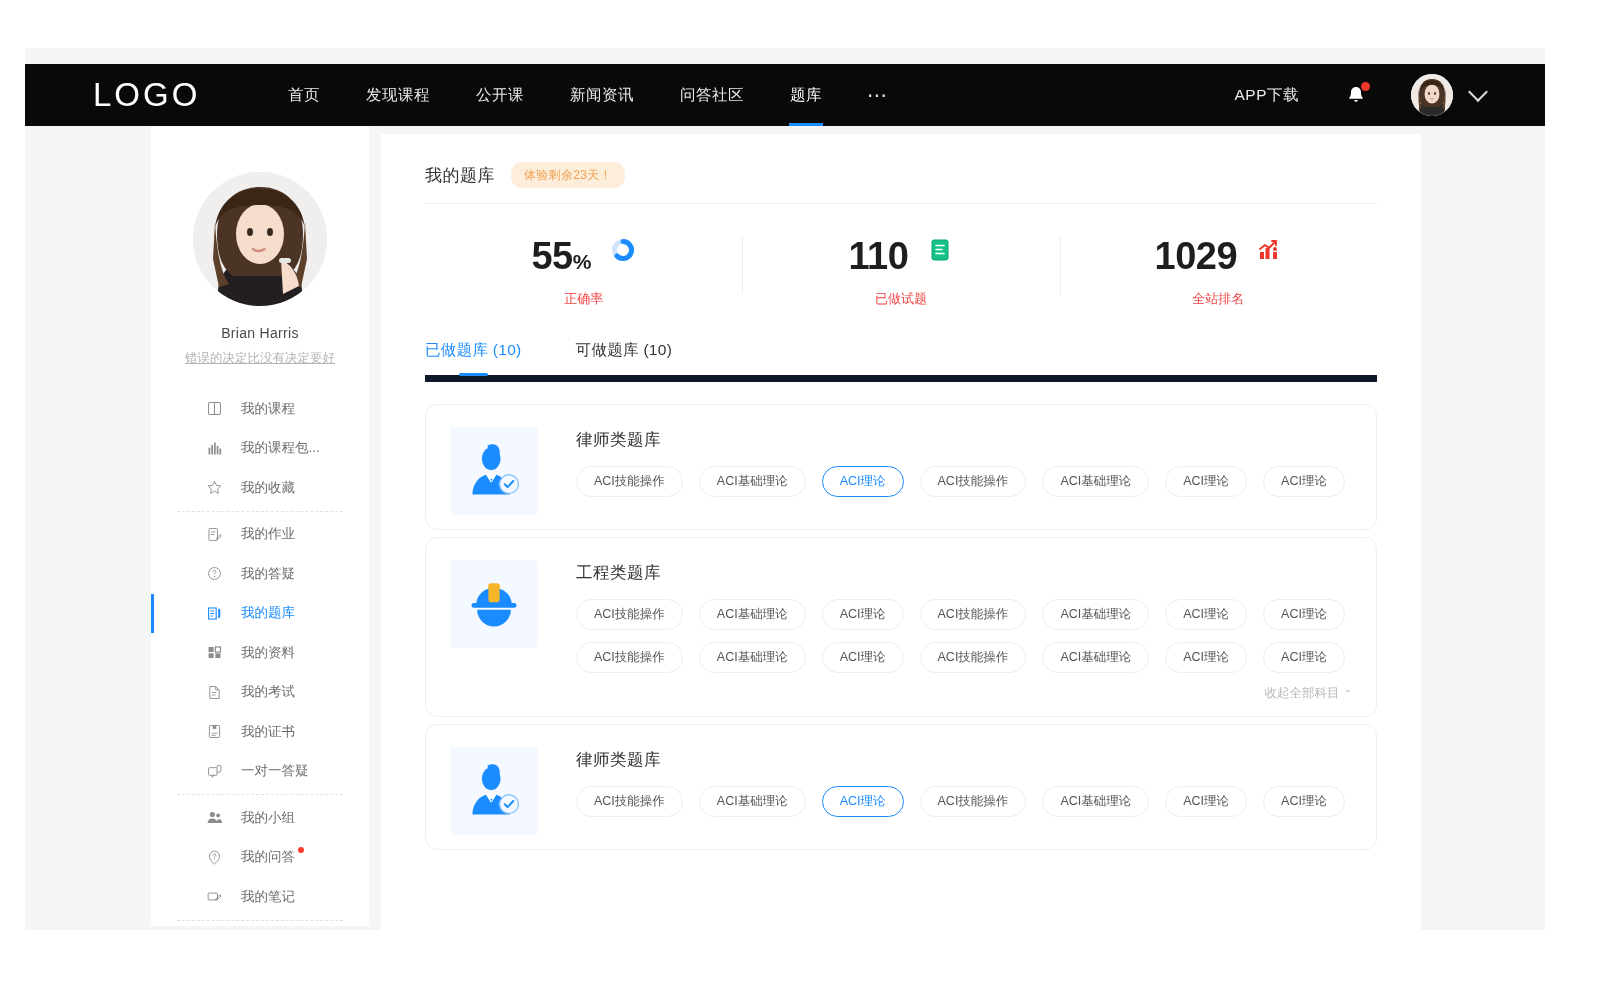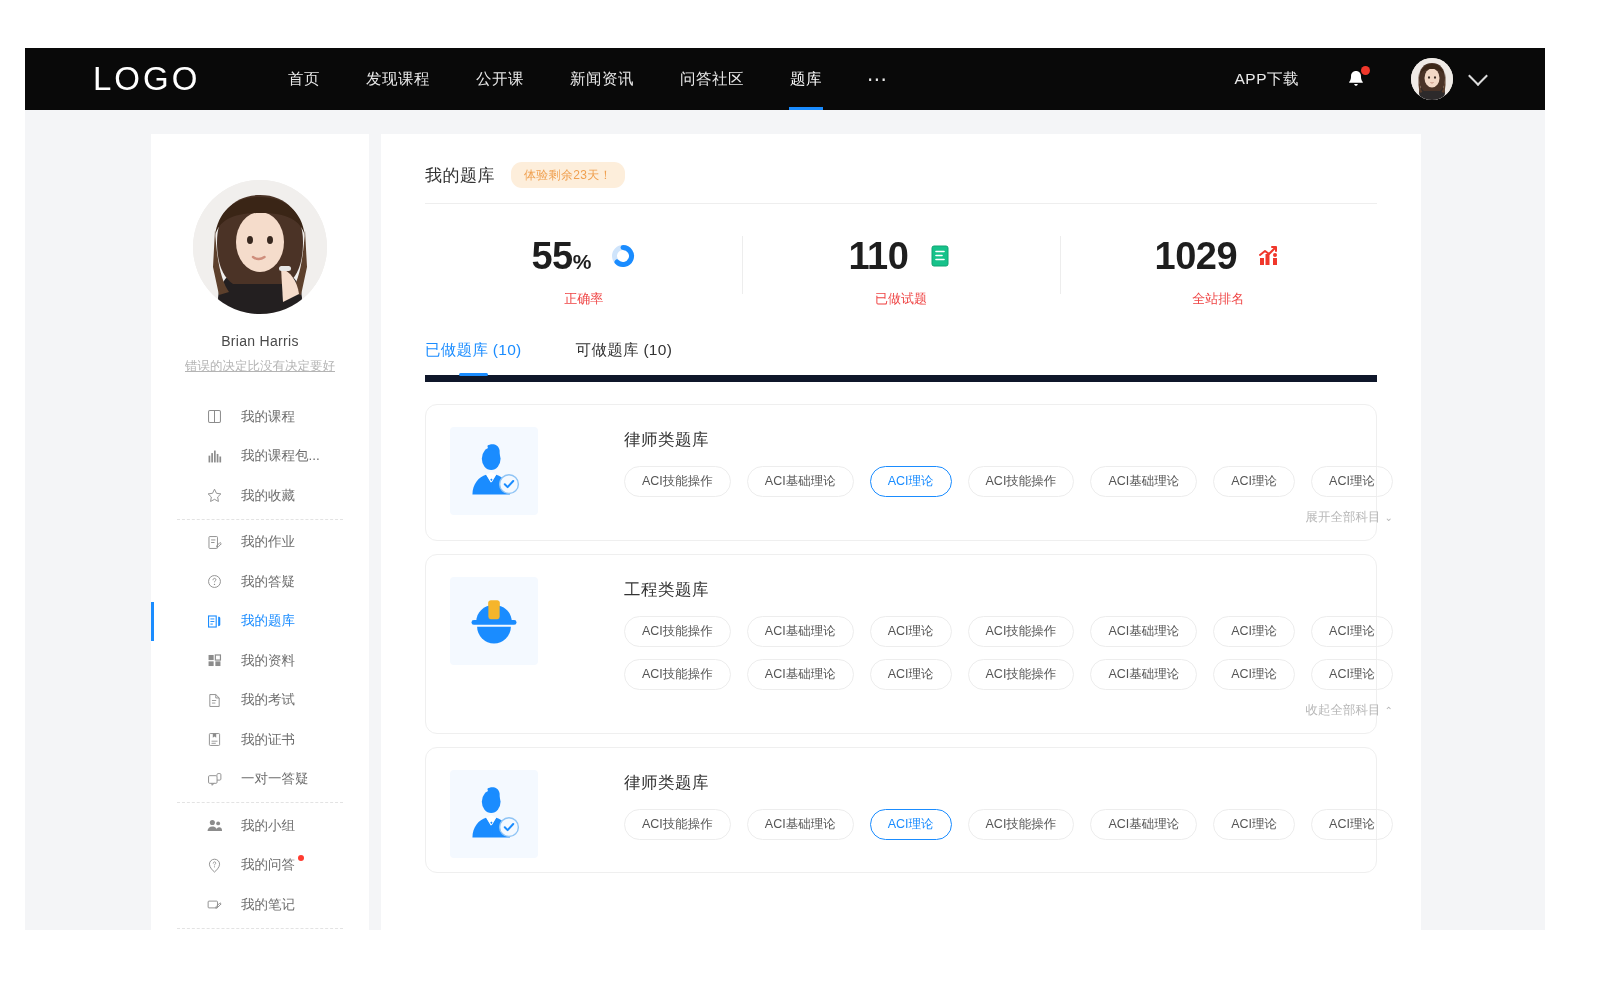--- a/index.html
+++ b/index.html
@@ -12,21 +12,21 @@
   .page {
     position: absolute;
     left: 25px; top: 48px;
     width: 1520px; height: 882px;
     background: #f4f5f7;
     overflow: hidden;
   }
 
   
   .header {
-    position: absolute; left: 0; top: 0;
+    position: absolute; left: 0; top: 16px;
     width: 1520px; height: 62px;
     background: #090909;
     display: flex; align-items: center;
   }
   .logo {
     color: #ffffff;
     font-size: 33px;
     letter-spacing: 3px;
     font-weight: 300;
     margin-left: 68px;
@@ -84,21 +84,21 @@
     border-bottom: 2px solid #dcdcdc;
     transform: rotate(45deg);
     margin-top: -6px;
   }
 
   
   .body-wrap { position:absolute; left:0; top:62px; width:1520px; height:820px; }
 
   
   .sidebar {
-    position: absolute; left: 126px; top: 24px;
+    position: absolute; left: 126px; top: 16px;
     width: 218px; height: 800px;
     background: #ffffff;
     padding-top: 28px;
   }
   .avatar-big {
     width: 134px; height: 134px; border-radius: 50%;
     margin: 18px auto 0; overflow: hidden;
     background: #f0eeec; position: relative;
   }
   .uname {
@@ -169,21 +169,21 @@
   .stats { display: flex; margin-top: 18px; height: 100px; }
   .stat {
     flex: 1; position: relative;
     display: flex; flex-direction: column; align-items: center;
     justify-content: center;
   }
   .stat + .stat::before {
     content: ""; position: absolute; left: 0; top: 14px;
     width: 1px; height: 58px; background: #ededed;
   }
-  .stat-top { display: flex; align-items: center; }
+  .stat-top { display: flex; }
   .stat-val {
     font-size: 38px; color: #1e1e1e; font-weight: bold;
     letter-spacing: -.5px; line-height: 1;
   }
   .stat-val .unit { font-size: 21px; font-weight: bold; }
   .stat-icon { margin-left: 19px; width: 26px; height: 26px;
                display:flex; align-items:center; justify-content:center; }
   .stat-lbl { font-size: 13px; color: #ef4444; margin-top: 15px; }
 
   
@@ -202,24 +202,23 @@
     content:""; position:absolute; left: 34px; right: 34px; bottom: -1px;
     height: 3.5px; background:#1a8cff; border-radius: 2px;
   }
 
   
   .cards { margin-top: 22px; }
   .card {
     border: 1px solid #efefef;
     border-radius: 12px;
     padding: 22px 24px 14px 24px;
-    margin-bottom: 13px;
+    margin-bottom: 7px;
     display: flex;
     position: relative;
-    gap: 48px;
   }
   .card-thumb {
     width: 88px; height: 88px; flex: 0 0 88px;
     background: #f4f9ff; border-radius: 4px;
     display: flex; align-items: center; justify-content: center;
   }
   .card-body { margin-left: 38px; flex: 1; padding-top: 2px; }
   .card-title { font-size: 16.5px; color: #333333; letter-spacing: .5px; }
   .tag-rows { margin-top: 15px; }
   .tag-row { display: flex; gap: 16px; margin-bottom: 12px; }
@@ -527,21 +526,20 @@
                 <div class="tag-row">
                   <div class="tag">ACI技能操作</div>
                   <div class="tag">ACI基础理论</div>
                   <div class="tag sel">ACI理论</div>
                   <div class="tag">ACI技能操作</div>
                   <div class="tag">ACI基础理论</div>
                   <div class="tag">ACI理论</div>
                   <div class="tag">ACI理论</div>
                 </div>
               </div>
-              <div class="card-foot"><span>展开全部科目</span><span class="arw">⌄</span></div>
             </div>
           </div>
           <div class="card">
             <div class="card-thumb">
               <svg viewBox="0 0 64 64" width="60" height="60">
                 <rect x="26" y="10" width="12" height="20" rx="2.5" fill="#f5b52b"></rect>
                 <path d="M13 33c0-10 8-18 19-18s19 8 19 18z" fill="#1a8cff"></path>
                 <rect x="26" y="10" width="12" height="20" rx="2.5" fill="#f5b52b"></rect>
                 <rect x="8" y="31" width="48" height="5" rx="2.5" fill="#1a8cff"></rect>
                 <path d="M14 38a18 18 0 0 0 36 0z" fill="#1a8cff"></path>

